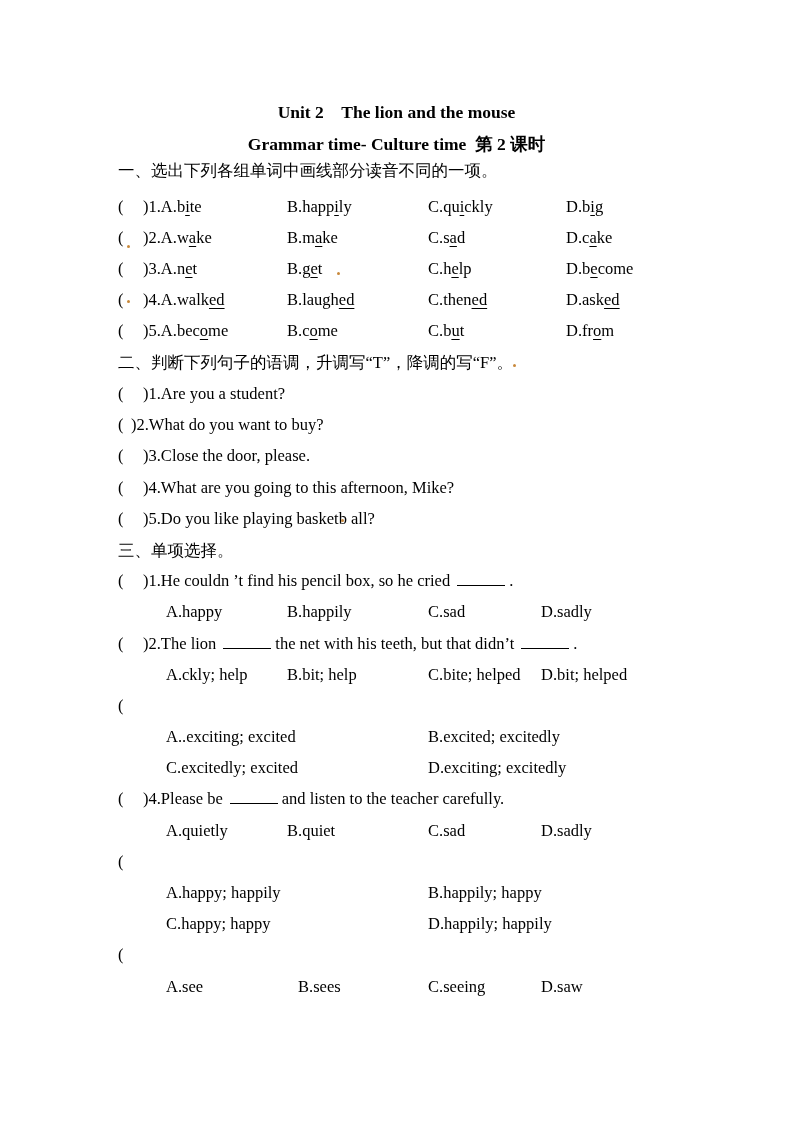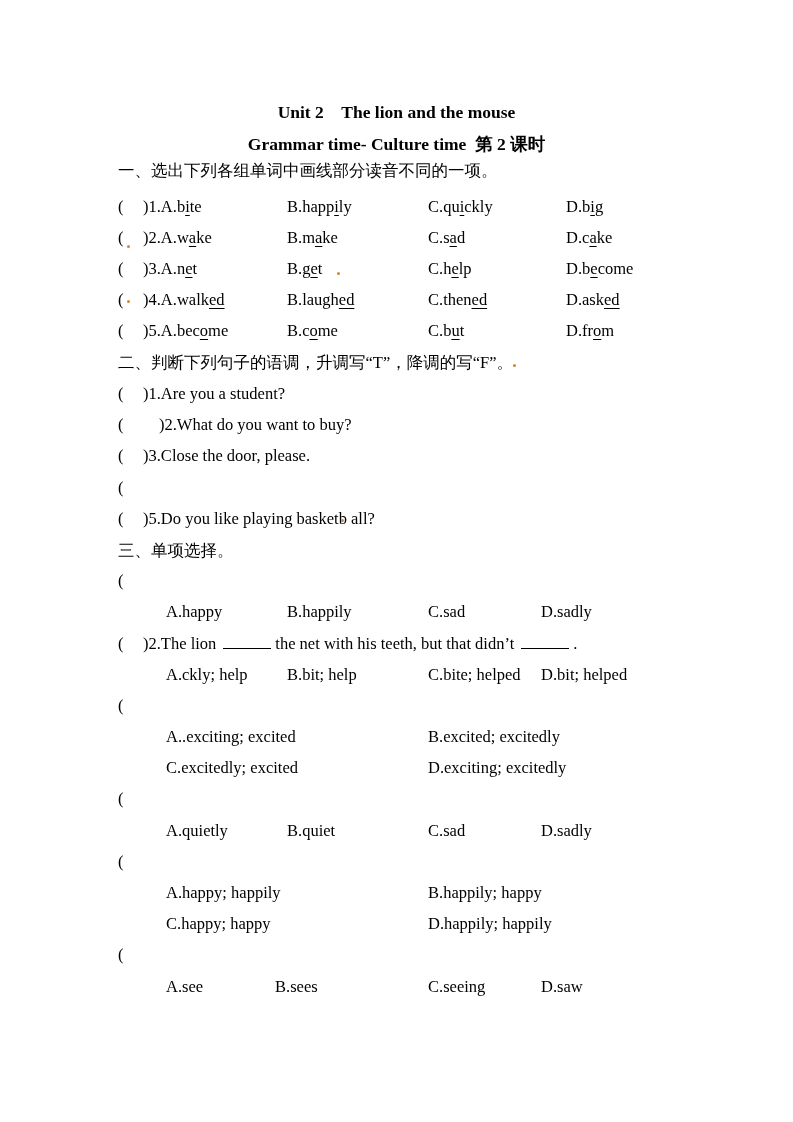--- a/index.html
+++ b/index.html
@@ -69,40 +69,42 @@
 <div class="line" style="top:352px">
   <span class="at" style="left:118px">二、判断下列句子的语调，升调写“T”，降调的写“F”。</span>
 </div>
 
 <div class="line" style="top:384px">
   <span class="at" style="left:118px">(</span>
   <span class="at" style="left:143px">)1.Are you a student?</span>
 </div>
 <div class="line" style="top:415px">
   <span class="at" style="left:118px">(</span>
-  <span class="at" style="left:159px">)2.What do you want to buy?</span>
+  <span class="at" style="left:131px">)2.What do you want to buy?</span>
 </div>
 <div class="line" style="top:446px">
   <span class="at" style="left:118px">(</span>
   <span class="at" style="left:143px">)3.Close the door, please.</span>
 </div>
 <div class="line" style="top:478px">
   <span class="at" style="left:118px">(</span>
+  <span class="at" style="left:143px">)4.What are you going to this afternoon, Mike?</span>
 </div>
 <div class="line" style="top:509px">
   <span class="at" style="left:118px">(</span>
   <span class="at" style="left:143px">)5.Do you like playing basketb all?</span>
 </div>
 
 <div class="line" style="top:540px">
   <span class="at" style="left:118px">三、单项选择。</span>
 </div>
 
 <div class="line" style="top:571px">
   <span class="at" style="left:118px">(</span>
+  <span class="at" style="left:143px"><i>)1.He couldn ’t find his pencil box, so he cried</i><b class="blank"></b><i>.</i></span>
 </div>
 <div class="line" style="top:602px">
   <span class="at" style="left:166px">A.happy</span>
   <span class="at" style="left:287px">B.happily</span>
   <span class="at" style="left:428px">C.sad</span>
   <span class="at" style="left:541px">D.sadly</span>
 </div>
 
 <div class="line" style="top:634px">
   <span class="at" style="left:118px">(</span>
@@ -122,20 +124,21 @@
   <span class="at" style="left:166px">A..exciting; excited</span>
   <span class="at" style="left:428px">B.excited; excitedly</span>
 </div>
 <div class="line" style="top:758px">
   <span class="at" style="left:166px">C.excitedly; excited</span>
   <span class="at" style="left:428px">D.exciting; excitedly</span>
 </div>
 
 <div class="line" style="top:789px">
   <span class="at" style="left:118px">(</span>
+  <span class="at" style="left:143px"><i>)4.Please be</i><b class="blank"></b><i>and listen to the teacher carefully.</i></span>
 </div>
 <div class="line" style="top:821px">
   <span class="at" style="left:166px">A.quietly</span>
   <span class="at" style="left:287px">B.quiet</span>
   <span class="at" style="left:428px">C.sad</span>
   <span class="at" style="left:541px">D.sadly</span>
 </div>
 
 <div class="line" style="top:852px">
   <span class="at" style="left:118px">(</span>
@@ -147,21 +150,21 @@
 <div class="line" style="top:914px">
   <span class="at" style="left:166px">C.happy; happy</span>
   <span class="at" style="left:428px">D.happily; happily</span>
 </div>
 
 <div class="line" style="top:945px">
   <span class="at" style="left:118px">(</span>
 </div>
 <div class="line" style="top:977px">
   <span class="at" style="left:166px">A.see</span>
-  <span class="at" style="left:275px">B.sees</span>
+  <span class="at" style="left:298px">B.sees</span>
   <span class="at" style="left:428px">C.seeing</span>
   <span class="at" style="left:541px">D.saw</span>
 </div>
 
 <span class="dot" style="left: 127px; top: 245px; background-color: rgb(200, 137, 60);"></span>
 <span class="dot" style="left: 337px; top: 272px; background-color: rgb(200, 137, 60);"></span>
 <span class="dot" style="left: 127px; top: 300px; background-color: rgb(200, 137, 60);"></span>
 <span class="dot" style="left: 513px; top: 364px; background-color: rgb(200, 137, 60);"></span>
 <span class="dot" style="left: 341px; top: 519px; background-color: rgb(200, 137, 60);"></span>
 

